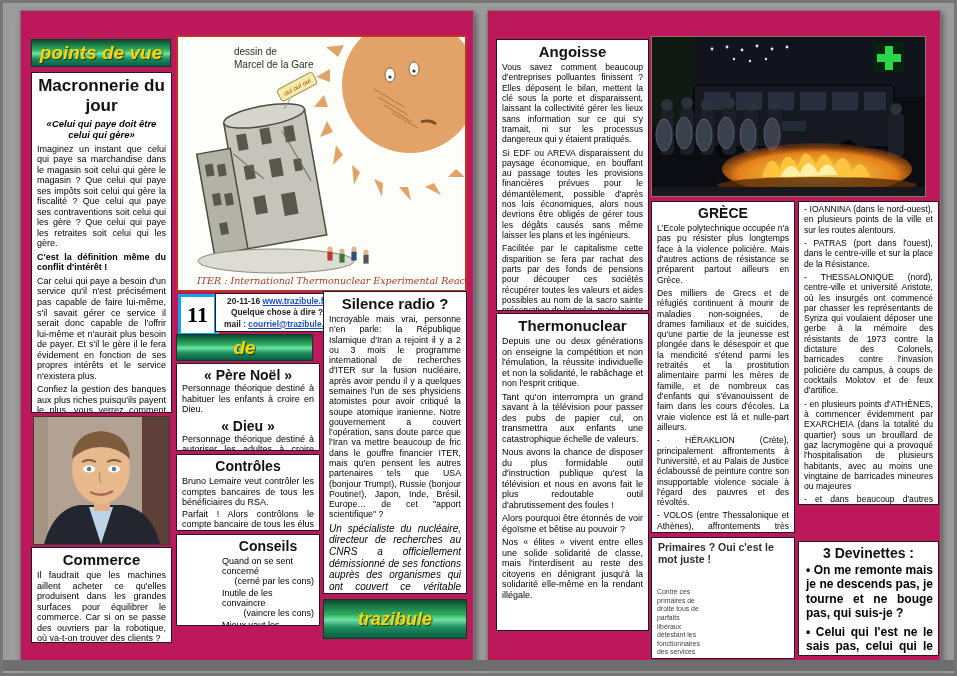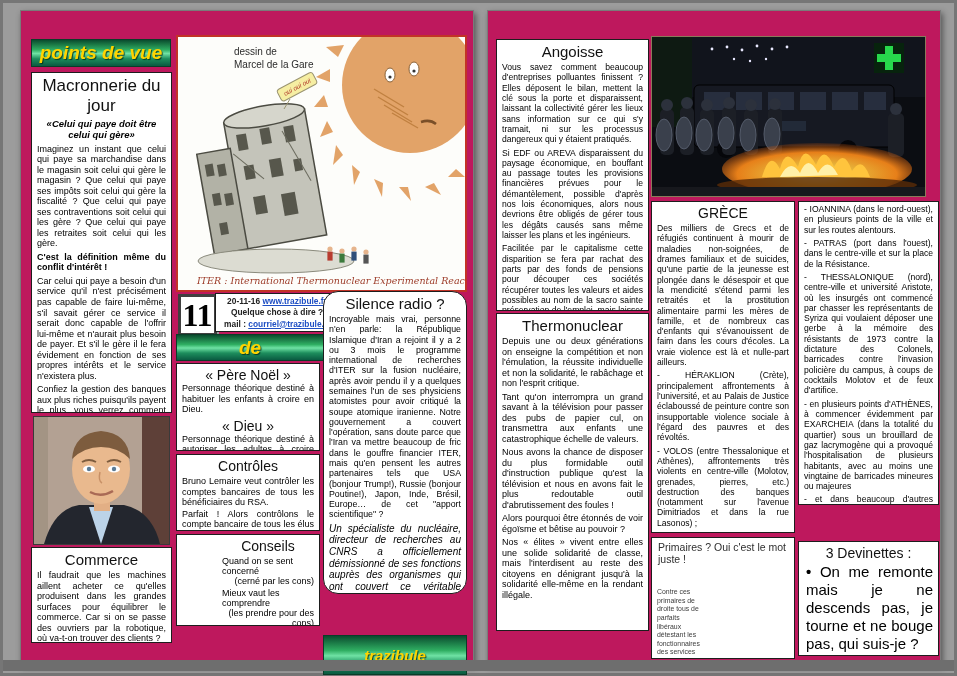--- a/index.html
+++ b/index.html
@@ -7,41 +7,41 @@
           font-family:"Liberation Sans",sans-serif;box-shadow:inset 0 0 0 3px #767676;}
   #bottom-strip{position:absolute;left:3px;right:3px;bottom:5px;height:11px;background:#6e6e6e;}
   .page{position:absolute;top:10px;width:452px;height:653px;background:#be185d;
         border:1px solid #7a7a7a;box-shadow:2px 3px 6px rgba(0,0,0,.45);}
   #page-left{left:20px;}
   #page-right{left:487px;}
   .box{position:absolute;border:1px solid #1d1d1d;background:#fff;padding:2px 5px;
        box-sizing:border-box;overflow:hidden;}
   .bt{font-size:9px;line-height:1.17;text-align:justify;margin:0 0 3px 0;}
   .sm{font-size:8.6px;line-height:1.2;}
-  h1,h2,h3{margin:1px 0 2px 0;text-align:center;font-weight:normal;color:#111;}
+  h1,h2,h3{margin:1px 0 2px 0;text-align:center;font-weight:bold;color:#111;}
   .t17{font-size:17px;} .t15{font-size:15px;} .t14{font-size:14px;}
   .quote{font-size:9.5px;font-weight:bold;font-style:italic;text-align:center;margin:0 0 3px 0;line-height:1.2;}
   .bold{font-weight:bold;}
   .banner{position:absolute;display:flex;align-items:center;justify-content:center;
           font-weight:bold;font-style:italic;color:#ffd400;
           background:linear-gradient(180deg,#0a4c2e 0%,#2fae62 38%,#6fe2a4 52%,#1d8e5d 72%,#0a5a41 100%);
           text-shadow:1px 1px 1px rgba(0,40,20,.8);border:1px solid #0a3d28;box-sizing:border-box;}
   a.lnk{color:#1f4fc4;text-decoration:underline;cursor:pointer;}
   .conseil-phrase{font-size:9px;text-align:left;margin:0;}
   .conseil-aside{font-size:9px;text-align:right;margin:0 0 2px 0;}
   .photo-frame{position:absolute;border:1px solid #3a3a3a;box-sizing:border-box;overflow:hidden;}
   ul.devin{margin:2px 0 0 0;padding:0 0 0 2px;list-style:none;}
-  ul.devin li{font-size:15px;line-height:1.2;text-align:justify;margin-bottom:4px;}
+  ul.devin li{font-size:12px;line-height:1.2;text-align:justify;margin-bottom:4px;font-weight:bold;}
   ul.devin li::before{content:"• ";font-weight:bold;}
-  .issue-num{position:absolute;border:3px solid #404040;background:#fff;display:flex;align-items:center;
-             justify-content:center;font-family:"Liberation Serif",serif;font-weight:bold;font-size:32px;
+  .issue-num{position:absolute;border:3px solid #0ea5e9;background:#fff;display:flex;align-items:center;
+             justify-content:center;font-family:"Liberation Serif",serif;font-weight:bold;font-size:22px;
              box-shadow:2px 2px 0 #9a9a9a;}
   .issue-info{position:absolute;border:1px solid #1d1d1d;background:#fff;font-size:8.4px;line-height:1.35;
               text-align:center;padding-top:2px;box-sizing:border-box;font-weight:bold;color:#222;}
-  .primaires-title{font-size:10.5px;font-weight:normal;color:#2f2f2f;margin:1px 0 19px 1px;text-align:left;}
+  .primaires-title{font-size:10.5px;font-weight:bold;color:#2f2f2f;margin:1px 0 19px 1px;text-align:left;}
   .primaires-caption{font-size:6.9px;line-height:1.25;color:#3c3c3c;width:46px;float:left;margin-top:4px;}
 </style>
 </head>
 <body>
 
 <div id="canvas">
 
   <div class="page" id="page-left">
 
     <div class="banner" style="left:10px;top:28px;width:140px;height:28px;font-size:19px;">points de vue</div>
@@ -176,21 +176,21 @@
         <span>20-11-16</span>
         <a class="lnk">www.trazibule.fr</a>
       </div>
       <div>Quelque chose à dire ?</div>
       <div>
         <span>mail : </span>
         <a class="lnk">courriel@trazibule.fr</a>
       </div>
     </div>
 
-    <div class="banner" style="left:155px;top:323px;width:148px;height:27px;font-size:19px;">de</div>
+    <div class="banner" style="left:155px;top:323px;width:137px;height:27px;font-size:19px;">de</div>
 
     <section class="box" style="left:155px;top:352px;width:144px;height:88px;">
       <h2 class="t14" style="margin-bottom:0;">« Père Noël »</h2>
       <p class="bt">Personnage théorique destiné à habituer les enfants à croire en Dieu.</p>
       <h2 class="t14" style="margin-bottom:0;">« Dieu »</h2>
       <p class="bt">Personnage théorique destiné à autoriser les adultes à croire encore au Père Noël.</p>
     </section>
 
     <section class="box" style="left:155px;top:443px;width:144px;height:77px;">
       <h2 class="t14">Contrôles</h2>
@@ -198,37 +198,41 @@
       <p class="bt">Parfait ! Alors contrôlons le compte bancaire de tous les élus bénéficiaires de nos impôts.</p>
     </section>
 
     <section class="box" style="left:155px;top:523px;width:144px;height:92px;padding-left:45px;">
       <h2 class="t14">Conseils</h2>
       <div>
         <p class="conseil-phrase">Quand on se sent concerné</p>
         <p class="conseil-aside">(cerné par les cons)</p>
       </div>
       <div>
+        <p class="conseil-phrase">Inutile de les convaincre</p>
+        <p class="conseil-aside">(vaincre les cons)</p>
+      </div>
+      <div>
         <p class="conseil-phrase">Mieux vaut les comprendre</p>
         <p class="conseil-aside">(les prendre pour des cons)</p>
       </div>
       <div>
         <p class="conseil-phrase">Ainsi on se sent compétent</p>
 
       </div>
     </section>
 
-    <section class="box" style="left:302px;top:280px;width:144px;height:303px;border-radius:15px;">
+    <section class="box" style="left:302px;top:280px;width:144px;height:303px;">
       <h2 class="t15">Silence radio ?</h2>
       <p class="bt" style="font-size:8.8px;">Incroyable mais vrai, personne n'en parle: la République Islamique d'Iran a rejoint il y a 2 ou 3 mois le programme international de recherches d'ITER sur la fusion nucléaire, après avoir pendu il y a quelques semaines l'un de ses physiciens atomistes pour avoir critiqué la soupe atomique iranienne. Notre gouvernement a couvert l'opération, sans doute parce que l'Iran va mettre beaucoup de fric dans le gouffre financier ITER, mais qu'en pensent les autres partenaires tels que USA (bonjour Trump!), Russie (bonjour Poutine!), Japon, Inde, Brésil, Europe… de cet "apport scientifique" ?</p>
       <p class="bt" style="font-size:10px;font-style:italic;">Un spécialiste du nucléaire, directeur de recherches au CNRS a officiellement démissionné de ses fonctions auprès des organismes qui ont couvert ce véritable scandale.</p>
       <p class="bt" style="font-size:8.8px;"><span>Invraisemblable? Le gag est que c'est publié sur le </span></p>
     </section>
 
-    <div class="banner" style="left:302px;top:588px;width:144px;height:40px;font-size:15px;margin-top:36px;">trazibule</div>
+    <div class="banner" style="left:302px;top:588px;width:144px;height:40px;font-size:18px;">trazibule</div>
   </div>
 
   <div class="page" id="page-right">
 
     <section class="box" style="left:8px;top:28px;width:153px;height:272px;">
       <h2 class="t15">Angoisse</h2>
       <p class="bt sm">Vous savez comment beaucoup d'entreprises polluantes finissent ? Elles déposent le bilan, mettent la clé sous la porte et disparaissent, laissant la collectivité gérer les lieux sans information sur ce qui s'y tramait, ni sur les processus dangereux qui y étaient pratiqués.</p>
       <p class="bt sm">Si EDF ou AREVA disparaissent du paysage économique, en bouffant au passage toutes les provisions financières prévues pour le démantèlement, possible d'après nos lois économiques, alors nous devrions être obligés de gérer tous les dégâts causés sans même laisser les plans et les ingénieurs.</p>
       <p class="bt sm">Facilitée par le capitalisme cette disparition se fera par rachat des parts par des fonds de pensions pour découper ces sociétés récupérer toutes les valeurs et aides possibles au nom de la sacro sainte préservation de l'emploi, mais laisser les friches en l'état pour les générations futures sans moyen ni compétences pour les gérer.</p>
 
@@ -322,20 +326,21 @@
           <path d="M110,140 Q118,112 128,132 Q134,108 146,130 Q152,104 164,128 Q172,106 182,130 Q192,110 200,134 Q210,118 218,140 Z" fill="#ffc43d"></path>
           <path d="M128,140 Q138,120 148,136 Q156,116 166,136 Q176,118 186,138 Z" fill="#fff0a8"></path>
           <ellipse cx="165" cy="148" rx="100" ry="8" fill="#5a2c08" opacity="0.8"></ellipse>
         </g>
         <rect x="0" y="150" width="273" height="9" fill="#17181d"></rect>
       </svg>
     </div>
 
     <section class="box" style="left:163px;top:190px;width:144px;height:332px;">
       <h2 class="t14">GRÈCE</h2>
+      <p class="bt sm">L'Ecole polytechnique occupée n'a pas pu résister plus longtemps face à la violence policière. Mais d'autres actions de résistance se préparent partout ailleurs en Grèce.</p>
       <p class="bt sm">Des milliers de Grecs et de réfugiés continuent à mourir de maladies non-soignées, de drames familiaux et de suicides, qu'une partie de la jeunesse est plongée dans le désespoir et que la mendicité s'étend parmi les retraités et la prostitution alimentaire parmi les mères de famille, et de nombreux cas d'enfants qui s'évanouissent de faim dans les cours d'écoles. La vraie violence est là et nulle-part ailleurs.</p>
       <p class="bt sm">- HÉRAKLION (Crète), principalement affrontements à l'université, et au Palais de Justice éclaboussé de peinture contre son insupportable violence sociale à l'égard des pauvres et des révoltés.</p>
       <p class="bt sm">- VOLOS (entre Thessalonique et Athènes), affrontements très violents en centre-ville (Molotov, grenades, pierres, etc.) destruction des banques (notamment sur l'avenue Dimitriados et dans la rue Lasonos) ;</p>
     </section>
 
     <section class="box" style="left:163px;top:526px;width:144px;height:122px;">
       <div class="primaires-title">Primaires ? Oui c'est le mot juste !</div>
       <div>
         <div class="primaires-caption">Contre ces primaires de droite tous de parfaits libéraux détestant les fonctionnaires des services publics faites …</div>
         <svg width="88" height="96" viewBox="0 0 88 96" style="float:right;">

